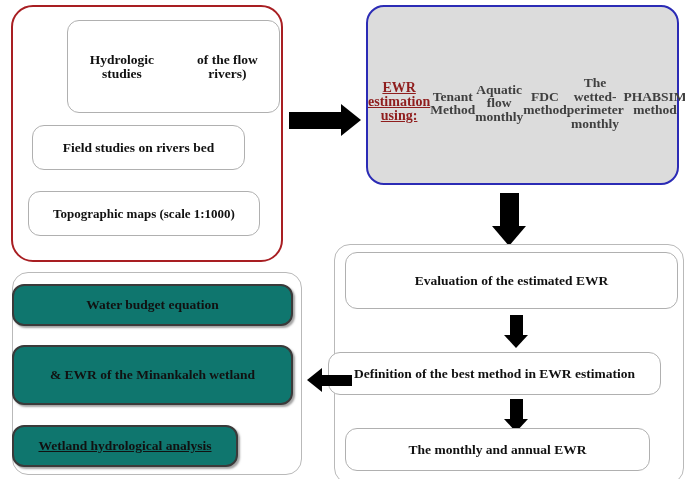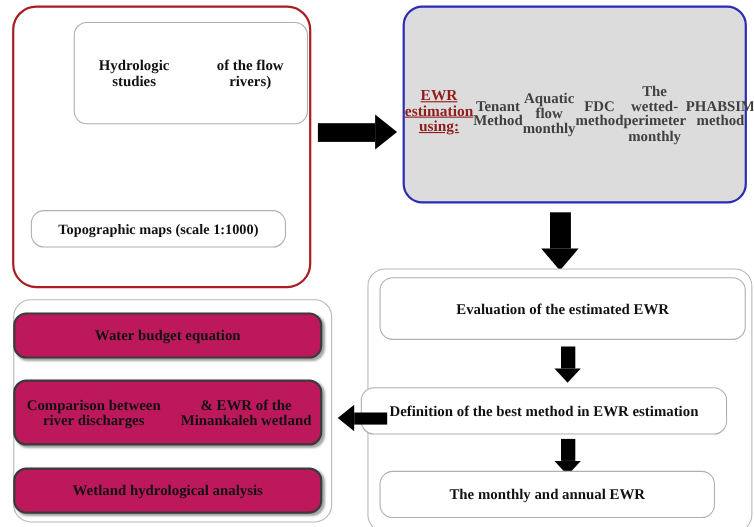--- a/index.html
+++ b/index.html
@@ -59,21 +59,21 @@
     color: #111111;
     font-size: 13.5px;
     line-height: 1.0;
   }
   .box-white {
     background: #ffffff;
     border: 1px solid #b0b0b0;
     border-radius: 12px;
   }
   .box-gray {
-    background: #be185d;
+    background: #0f766e;
     border: 2px solid #3a3a3a;
     border-radius: 12px;
     box-shadow: 2px 2px 2px rgba(90,90,90,0.55);
   }
   .box-ewr {
     background: #dcdcdc;
     border: 2px solid #2b2bb5;
     border-radius: 18px;
   }
   .box .line {
@@ -151,22 +151,25 @@
 
 <div id="canvas">
 
   <div class="group-red"></div>
 
   <div class="box box-white" style="left:31px; top:20px; width:213px; height:93px;margin-left:36px;">
     <span class="line">Hydrologic studies</span>
     <span class="line">of the flow rivers)</span>
   </div>
 
-
-  <div class="box box-white" style="left:28px; top:191px; width:232px; height:34px; font-size:13px;">
+  <div class="box box-white" style="left:32px; top:125px; width:213px; height:45px;">
+    <span class="line">Field studies on rivers bed</span>
+  </div>
+
+  <div class="box box-white" style="left:28px; top:191px; width:232px; height:45px; font-size:13px;">
     <span class="line">Topographic maps (scale 1:1000)</span>
   </div>
 
   <div class="arrow-right" style="left:289px; top:104px;">
     <div class="shaft" style="width:52px;"></div>
     <div class="head"></div>
   </div>
 
   <div class="box box-ewr" style="left:366px; top:5px; width:313px; height:180px; justify-content:flex-start; padding-top:16px;">
     <span class="ewr-title">EWR estimation using:</span>
@@ -211,21 +214,20 @@
     <div class="shaft" style="width:30px;"></div>
   </div>
 
   <div class="group-plain group-left-bottom"></div>
 
   <div class="box box-gray" style="left:12px; top:284px; width:281px; height:42px;">
     <span class="line">Water budget equation</span>
   </div>
 
   <div class="box box-gray" style="left:12px; top:345px; width:281px; height:60px;">
-    <span class="line">Comparison between river discharges</span>
     <span class="line">&amp; EWR of the Minankaleh wetland</span>
   </div>
 
-  <div class="box box-gray" style="left:12px; top:425px; width:281px; height:42px;">
+  <div class="box box-gray" style="left:12px; top:425px; width:226px; height:42px;text-decoration:underline;">
     <span class="line">Wetland hydrological analysis</span>
   </div>
 
 </div>
 
 </body></html>

